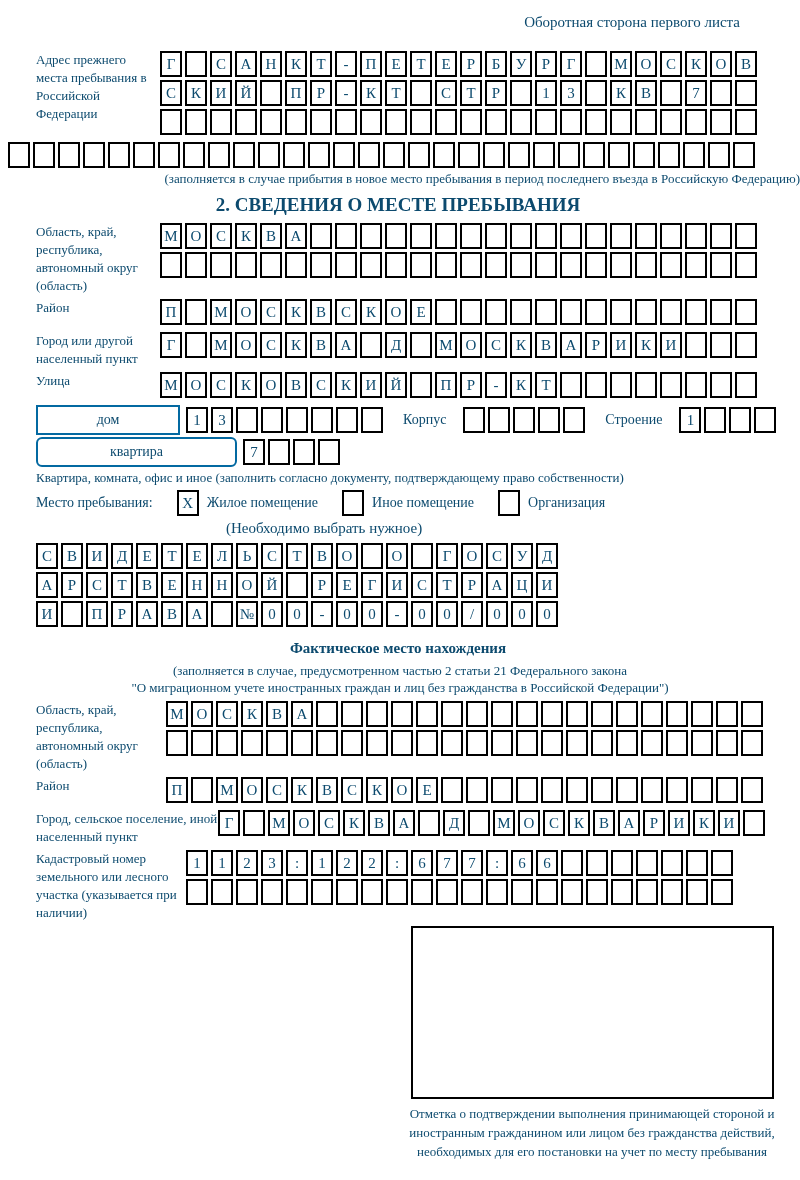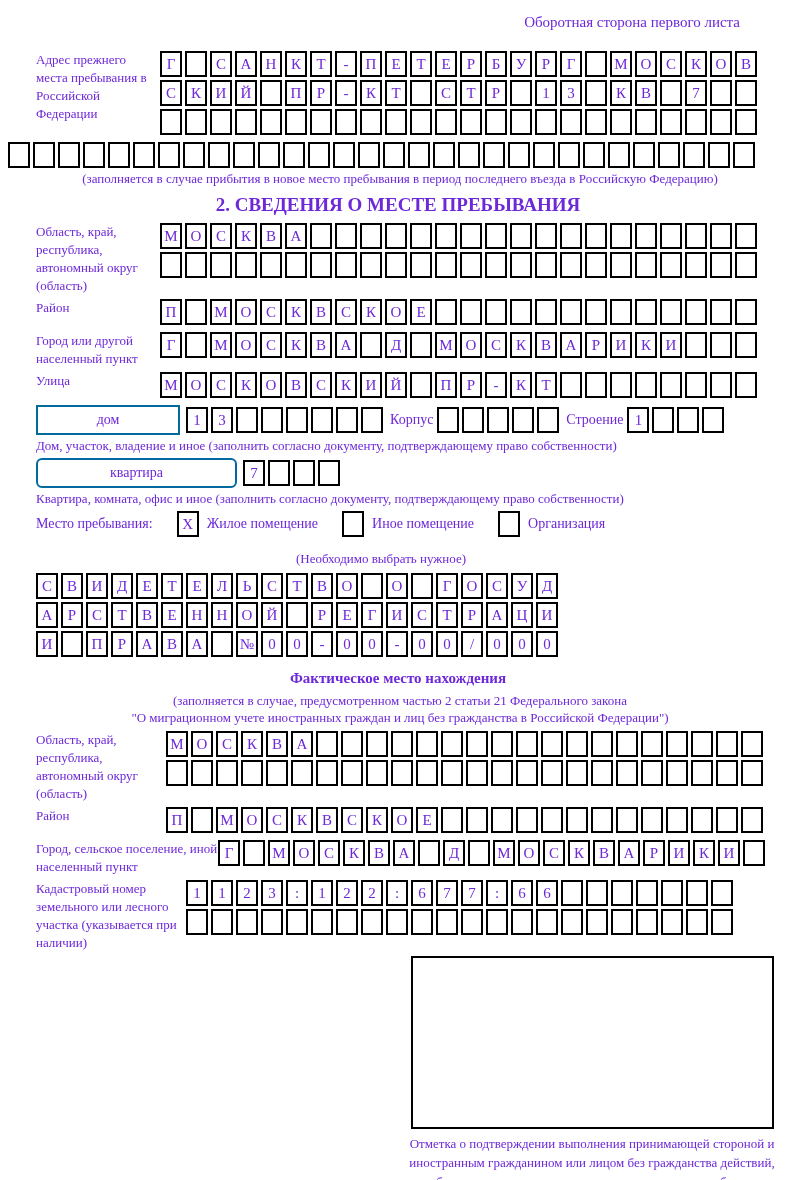--- a/index.html
+++ b/index.html
@@ -1,23 +1,23 @@
 <!DOCTYPE html>
 <html><head>
 <meta charset="utf-8">
 <style>
   html,body{margin:0;padding:0;background:#fff;}
   .page{
     width:800px;height:1180px;box-sizing:border-box;position:relative;
-    padding:14px 40px 0 36px;background:#fff;color:#6d28d9;
+    padding:14px 40px 0 36px;background:#fff;color:#0c4a6e;
     font-family:"Liberation Serif","DejaVu Serif",serif;overflow:hidden;
   }
   .pagehead{font-size:15px;text-align:right;padding-right:20px;}
   .bleed{margin-left:-36px;margin-right:-40px;text-align:center;}
-  .caption{font-size:13px;line-height:17px;}
+  .caption{font-size:13px;line-height:17px;text-align:right;}
   .h2{font-size:19px;font-weight:bold;margin:7px 0 7px;}
   .h3{font-size:15px;font-weight:bold;margin:10px 0 5px;}
   .field{display:flex;margin-bottom:4px;justify-content:space-between;}
   .flabel{font-size:13px;line-height:18px;flex:none;}
   .w124{width:124px;} .w130{width:130px;} .w150{width:150px;}
   .w182{width:182px;} .w204{width:204px;}
   .rows{flex:1;}
   .boxrow{display:flex;margin-bottom:3px;}
   .cell{
     width:22px;height:26px;box-sizing:border-box;border:2px solid #000;
@@ -25,28 +25,28 @@
     font-size:15px;line-height:1;background:#fff;
   }
   .fullrow{margin-left:-28px;margin-bottom:2px;}
   .addr-block{margin-top:20px;}
   .inline-row{display:flex;align-items:center;margin-bottom:2px;}
   .typebox{
     box-sizing:border-box;border:2px solid #0369a1;height:30px;display:flex;
     align-items:center;justify-content:center;font-size:14px;flex:none;margin-right:6px;
   }
   .dombox{width:144px;} .kvbox{width:201px;border-radius:6px;}
-  .inl-label{font-size:14px;margin:0 4px;flex:none;}
+  .inl-label{font-size:14px;margin:0 17px;flex:none;}
   .leftcap{font-size:13px;line-height:17px;margin:1px 0 4px;}
   .stayrow{display:flex;align-items:center;margin-top:4px;}
   .staylabel{font-size:14px;margin-right:24px;}
   .optlabel{font-size:14px;margin:0 24px 0 8px;}
   .cbox{width:22px;height:26px;box-sizing:border-box;border:2px solid #000;
     display:flex;align-items:center;justify-content:center;font-size:15px;flex:none;}
-  .staynote{font-size:13px;margin:14px 0 6px;margin-left:190px;width:240px;text-align:right;}
+  .staynote{font-size:15px;margin:4px 0 6px;margin-left:190px;width:240px;text-align:left;}
   .docblock{margin-top:4px;}
   .note-line{font-size:13px;line-height:17px;}
   .confirm-wrap{margin-left:352px;width:408px;margin-top:4px;}
   .confirm-rect{width:363px;height:173px;box-sizing:border-box;border:2px solid #000;margin:0 auto 5px;}
   .confirm-cap{font-size:13px;line-height:19px;text-align:center;}
 </style>
 </head>
 <body>
 
 <div class="page">
@@ -347,21 +347,20 @@
         <div class="cell"></div>
       </div>
     <span class="inl-label">Строение</span>
     <div class="boxrow" style="margin-bottom:0;">
         <div class="cell">1</div>
         <div class="cell"></div>
         <div class="cell"></div>
         <div class="cell"></div>
       </div>
   </div>
-  <div class="leftcap">Дом, участок, владение и иное (заполнить согласно документу, подтверждающему право собственности)</div>
 
   <div class="inline-row">
     <div class="typebox kvbox">квартира</div>
     <div class="boxrow" style="margin-bottom:0;">
         <div class="cell">7</div>
         <div class="cell"></div>
         <div class="cell"></div>
         <div class="cell"></div>
       </div>
   </div>

